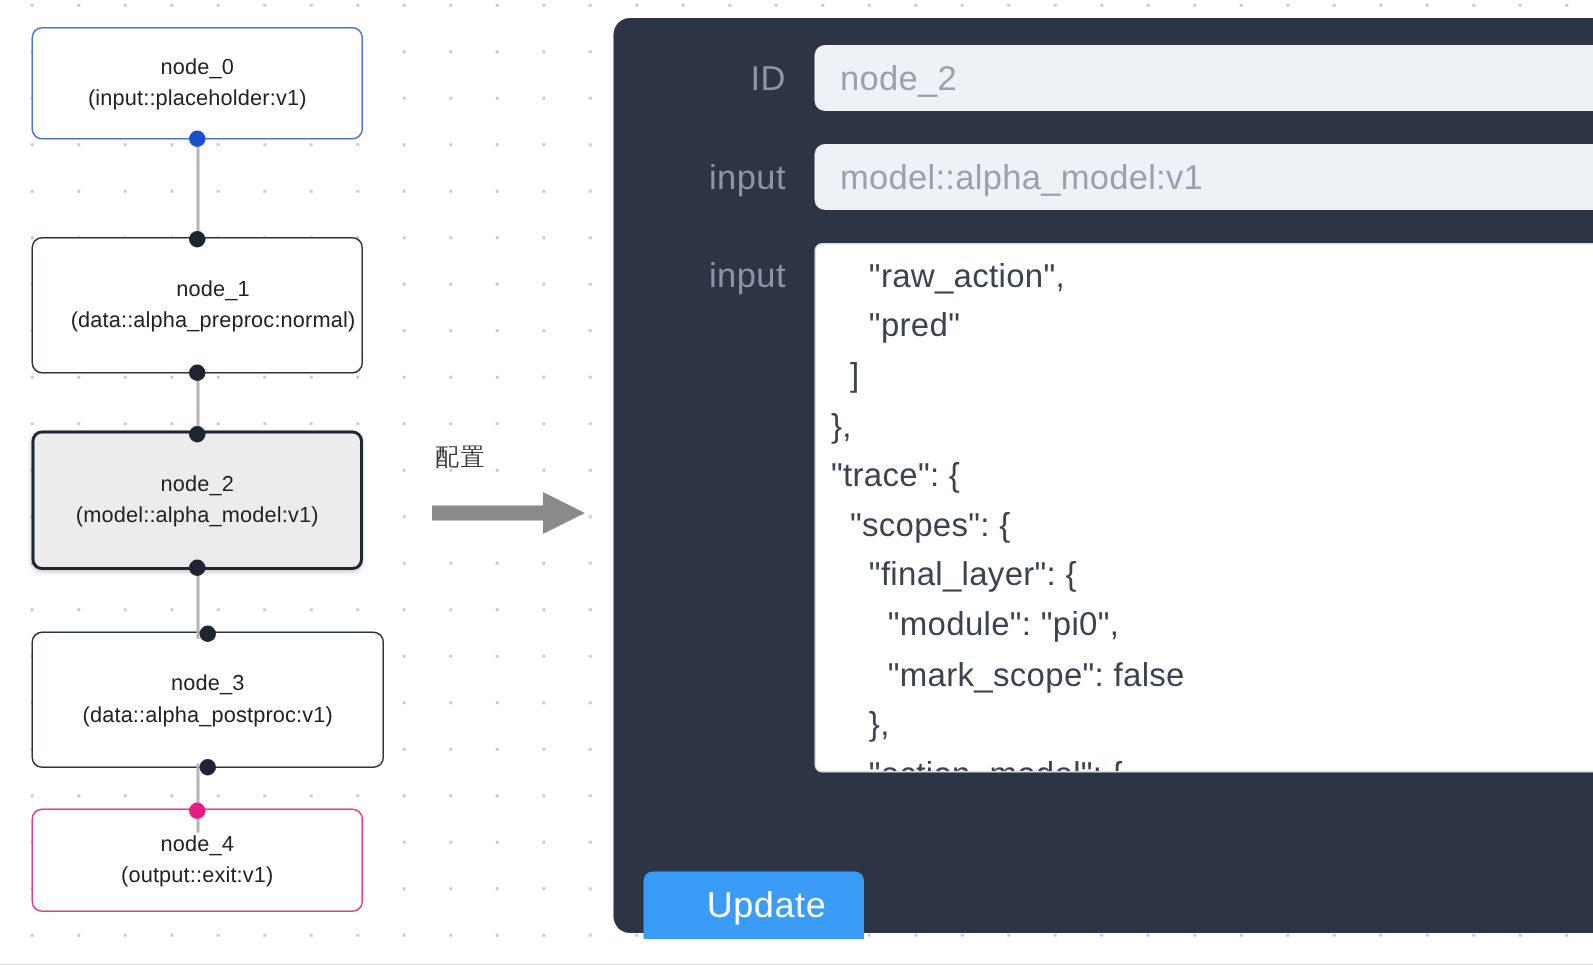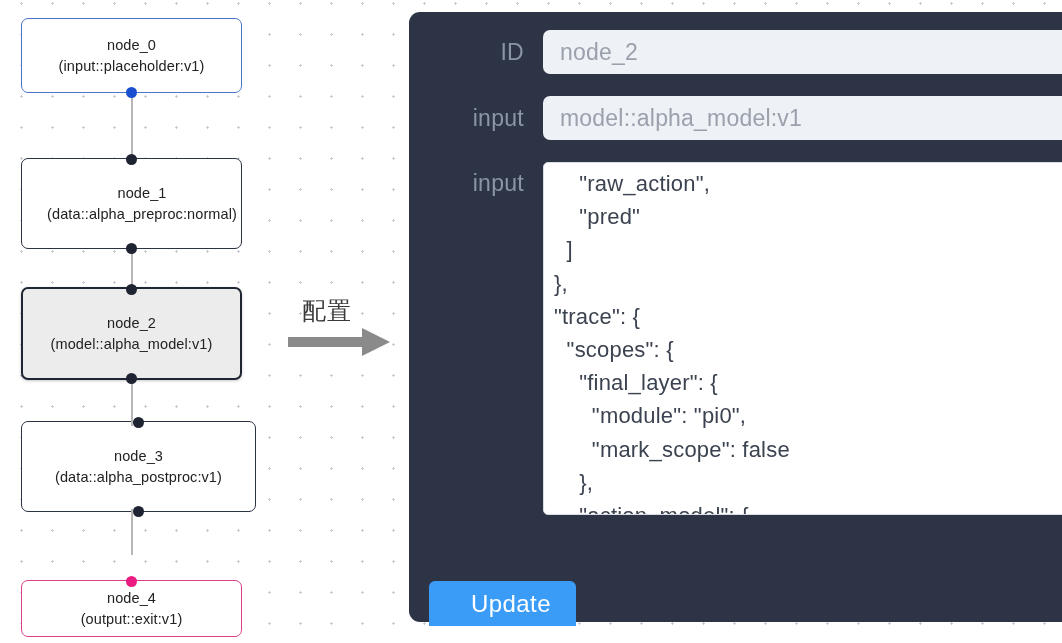--- a/index.html
+++ b/index.html
@@ -81,23 +81,23 @@
   
   #transition-group {
     position: absolute;
     left: 288px;
     top: 295px;
     width: 110px;
     height: 70px;
   }
   #transition-caption {
     position: absolute;
-    left: 14px;
+    left: 2px;
     top: 0px;
-    font-size: 24px;
+    font-size: 16px;
     color: #3a3a3a;
     letter-spacing: 1px;
     white-space: nowrap;
   }
   #transition-arrow { position: absolute; left: 0; top: 32px; }
 
   
   #config-panel {
     position: absolute;
     left: 409px;
@@ -242,21 +242,21 @@
     <span class="handle h-bot"></span>
   </div>
 
   <div class="node" style="left:21px; top:421px; width:235px; height:91px;">
     <span class="label">node_3
 (data::alpha_postproc:v1)</span>
     <span class="handle h-top"></span>
     <span class="handle h-bot"></span>
   </div>
 
-  <div class="node is-output" style="left:21px; top:580px; width:221px; height:57px;">
+  <div class="node is-output" style="left:21px; top:539px; width:221px; height:69px;">
     <span class="label">node_4
 (output::exit:v1)</span>
     <span class="handle h-top pink"></span>
   </div>
 </div>
 
 <div id="transition-group">
   <div id="transition-caption">配置</div>
   <svg id="transition-arrow" width="104" height="30" viewBox="0 0 104 30">
     <path d="M0 10 L74 10 L74 1 L102 15 L74 29 L74 20 L0 20 Z" fill="#8a8a8a"></path>

